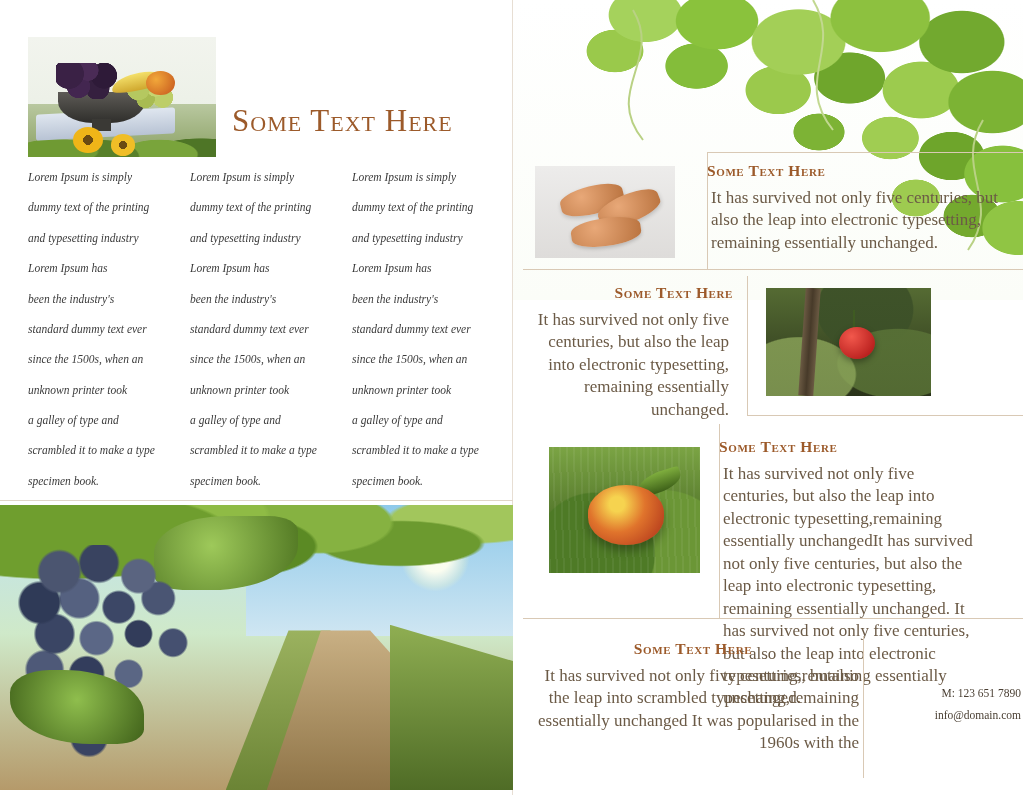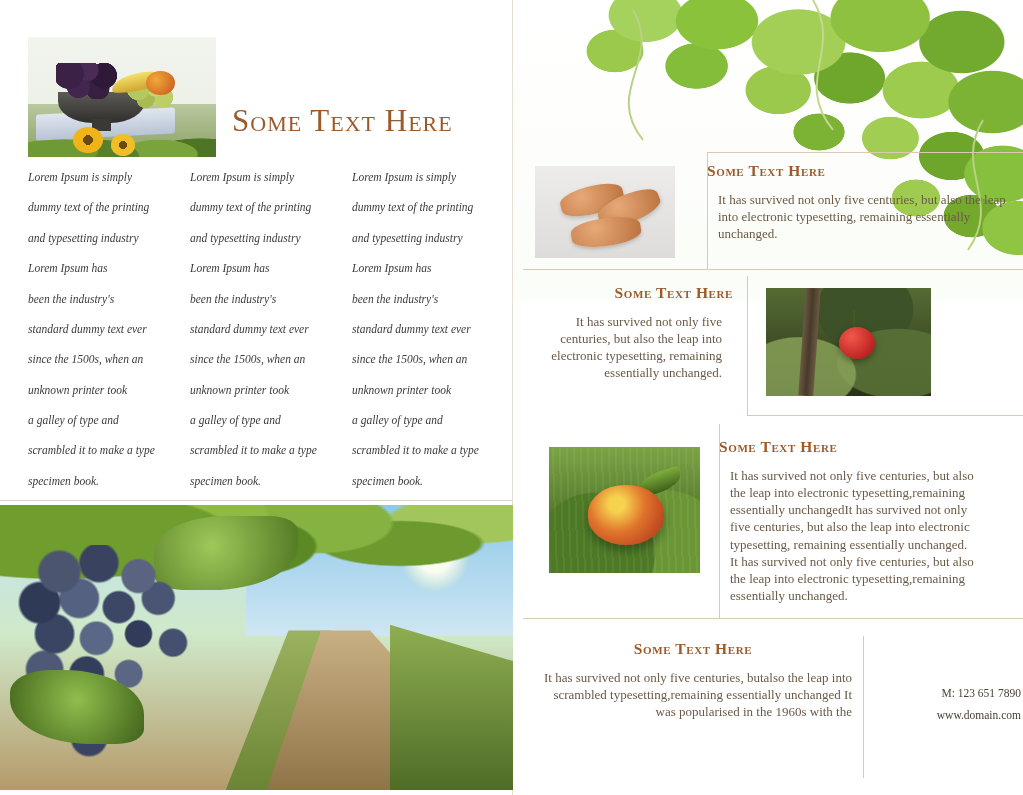--- a/index.html
+++ b/index.html
@@ -79,24 +79,24 @@
     font-family: "Liberation Serif", serif;
     font-size: 15.5px;
     color: #9c5a2a;
     font-variant: small-caps;
     letter-spacing: .6px;
     margin: 0 0 7px 0;
     white-space: nowrap;
   }
   .body-brown {
     font-family: "Liberation Serif", serif;
-    font-size: 13px;
+    font-size: 17px;
     color: #6b5a46;
     line-height: 1.32;
-    margin: 11px;
+    margin: 4px;
   }
 
   .hr-thin { position: absolute; height:1px; background:#d9c9b5; }
   .vr-thin { position: absolute; width:1px; background:#d9c9b5; }
 
   
   .blk2 { position: absolute; left: 10px; top: 276px; width: 500px; height: 140px; }
   .blk2 .txtwrap { position: absolute; left: 10px; top: 8px; width: 200px; text-align: right; }
   .blk2 .thumb { position: absolute; left: 243px; top: 12px; width: 165px; height: 108px; overflow:hidden; }
 
@@ -436,19 +436,19 @@
       <div class="vr-thin" style="left:196px; top:0; height:194px;"></div>
     </div>
 
     <div class="blk4">
       <div class="txtwrap">
         <h3 class="h-brown">Some Text Here</h3>
         <p class="body-brown">It has survived not only five centuries, butalso the leap into scrambled typesetting,remaining essentially unchanged It was popularised in the 1960s with the</p>
       </div>
       <div class="contact">
         <div>M: 123 651 7890</div>
-        <div>www.domain.com</div>
+        <div>info@domain.com</div>
       </div>
       <div class="vr-thin" style="left:340px; top:8px; height:142px;"></div>
     </div>
 
   </div>
 </div>
 
 </body></html>

